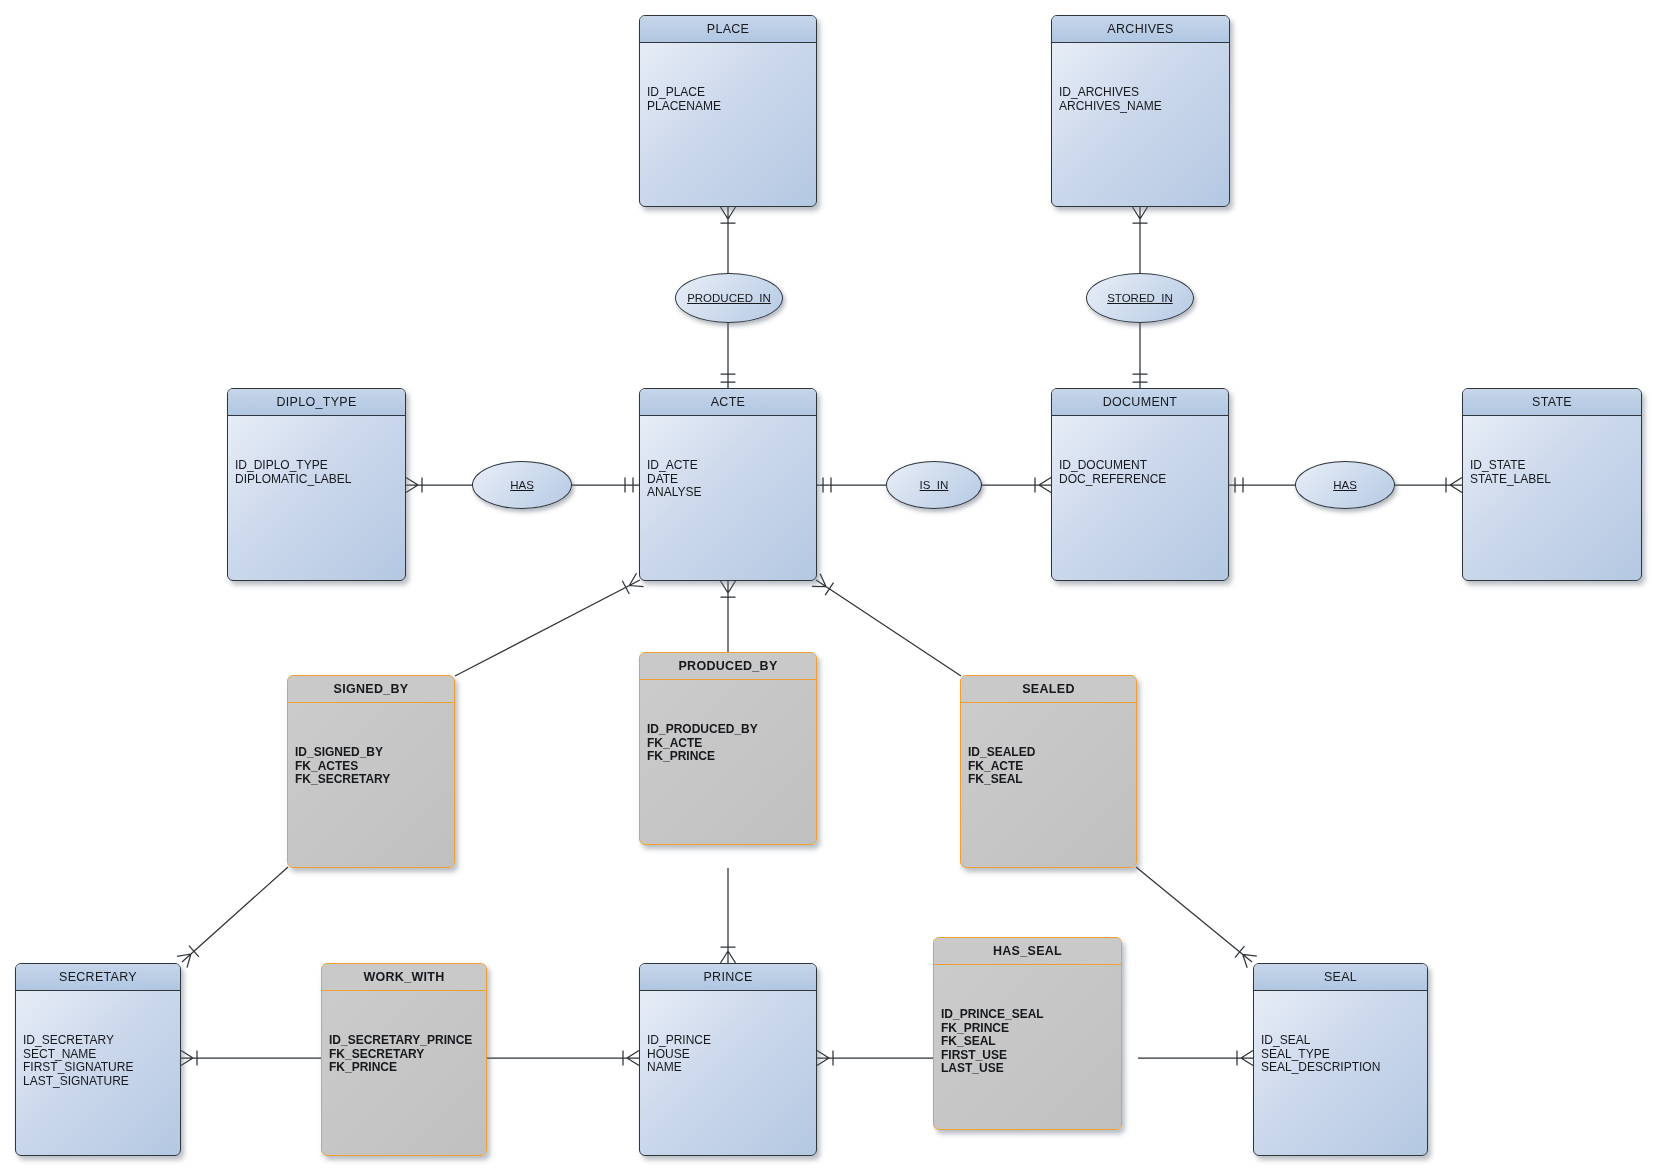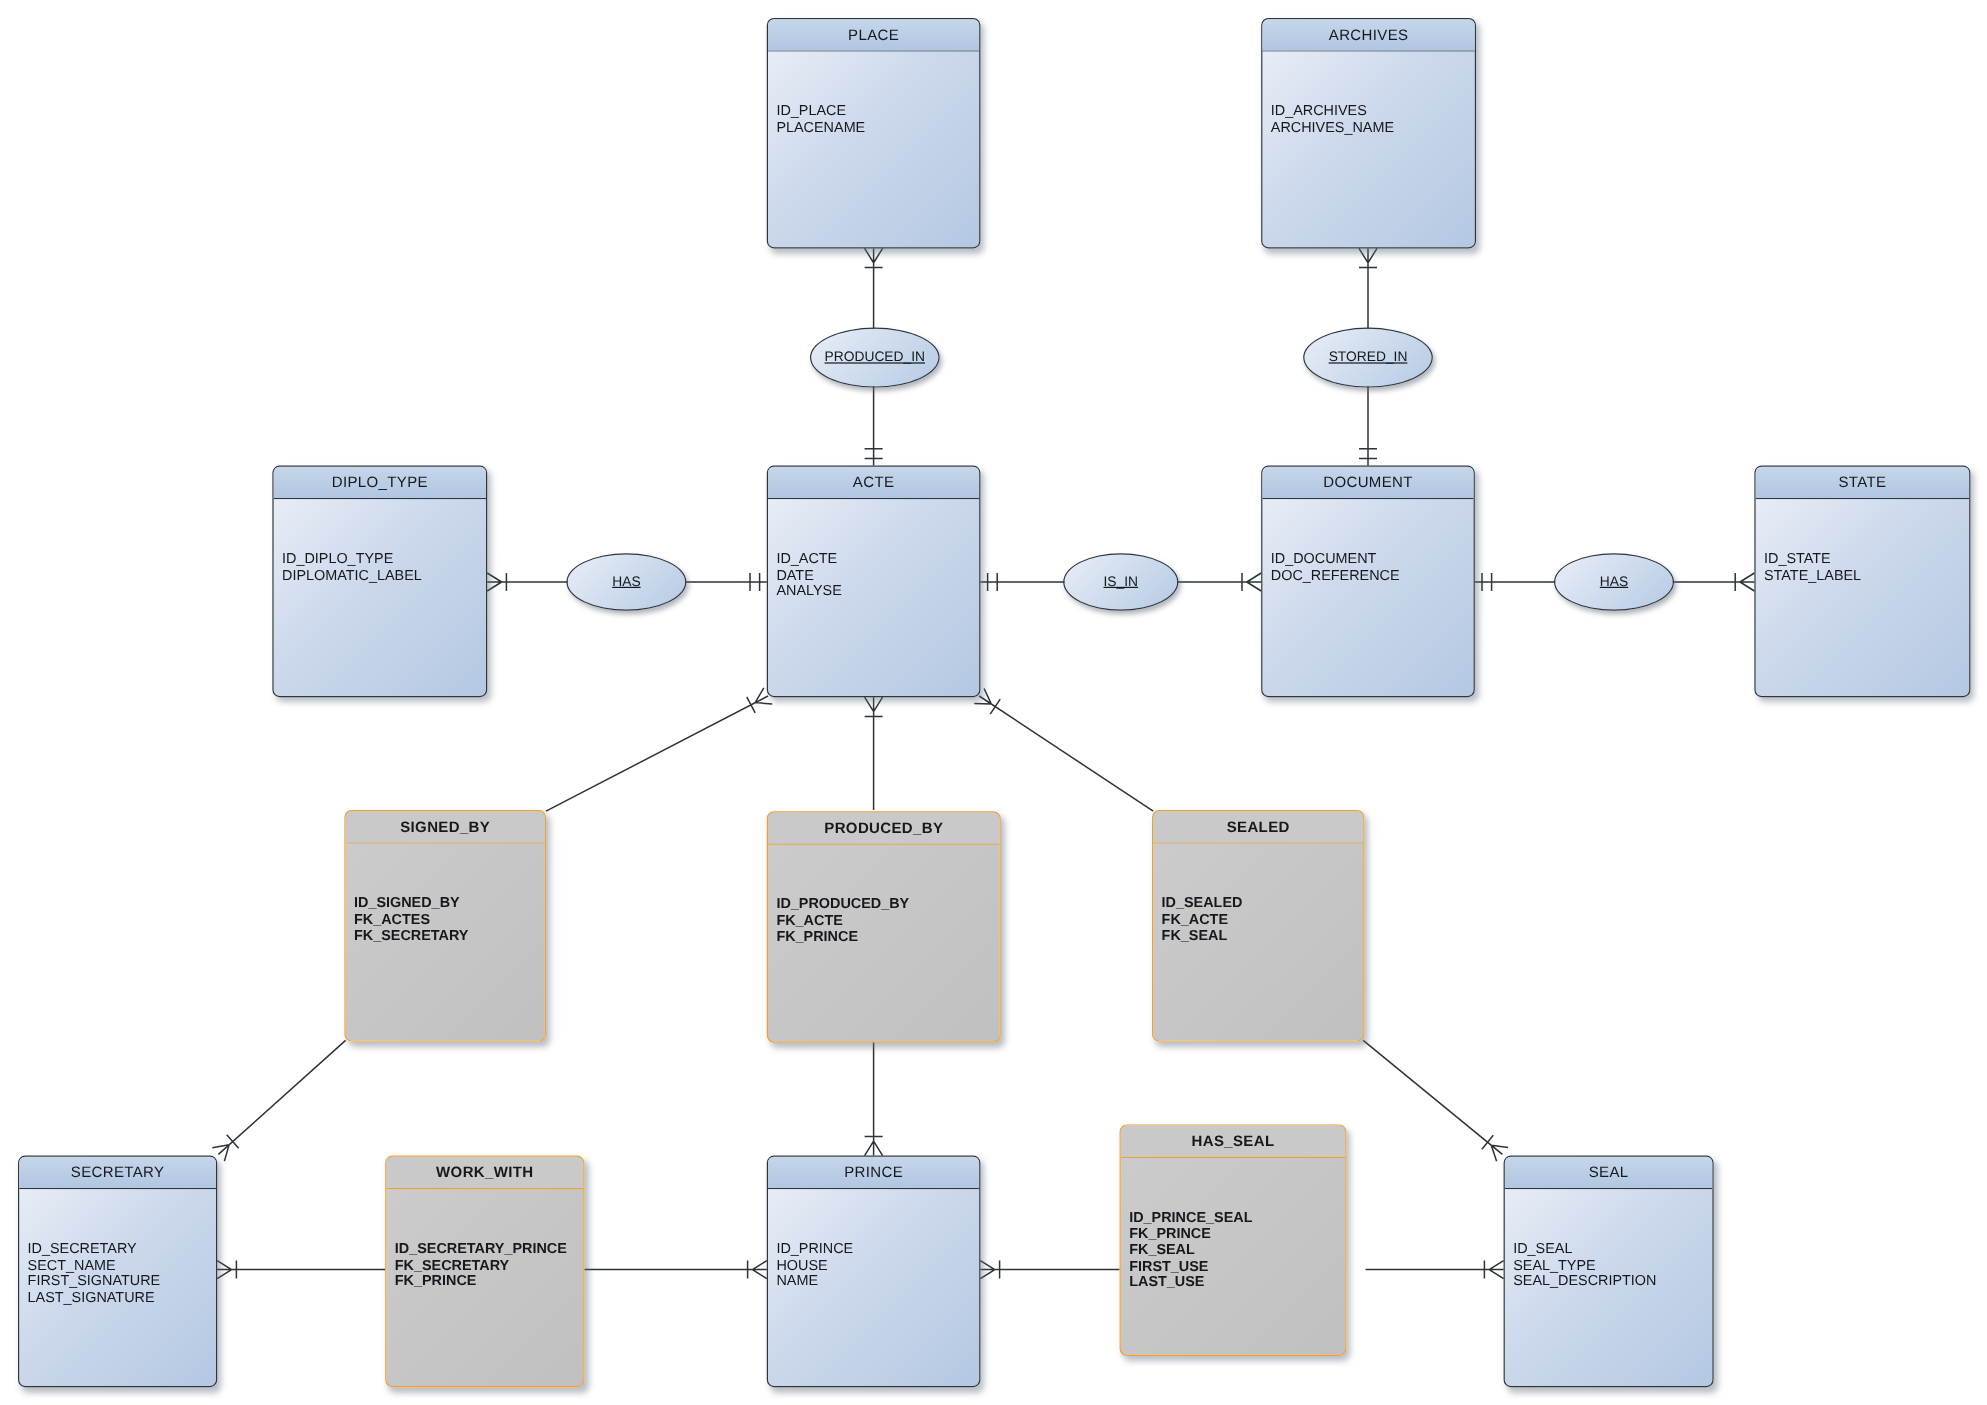--- a/index.html
+++ b/index.html
@@ -90,21 +90,21 @@
 
   <div class="box assoc" style="left:287px;top:675px;width:168px;height:193px">
     <div class="box-title">SIGNED_BY</div>
     <div class="box-body">
       <div>ID_SIGNED_BY</div>
       <div>FK_ACTES</div>
       <div>FK_SECRETARY</div>
     </div>
   </div>
 
-  <div class="box assoc" style="left:639px;top:676px;width:195px;height:193px">
+  <div class="box assoc" style="left:639px;top:652px;width:178px;height:193px">
     <div class="box-title">PRODUCED_BY</div>
     <div class="box-body">
       <div>ID_PRODUCED_BY</div>
       <div>FK_ACTE</div>
       <div>FK_PRINCE</div>
     </div>
   </div>
 
   <div class="box assoc" style="left:960px;top:675px;width:177px;height:193px">
     <div class="box-title">SEALED</div>

